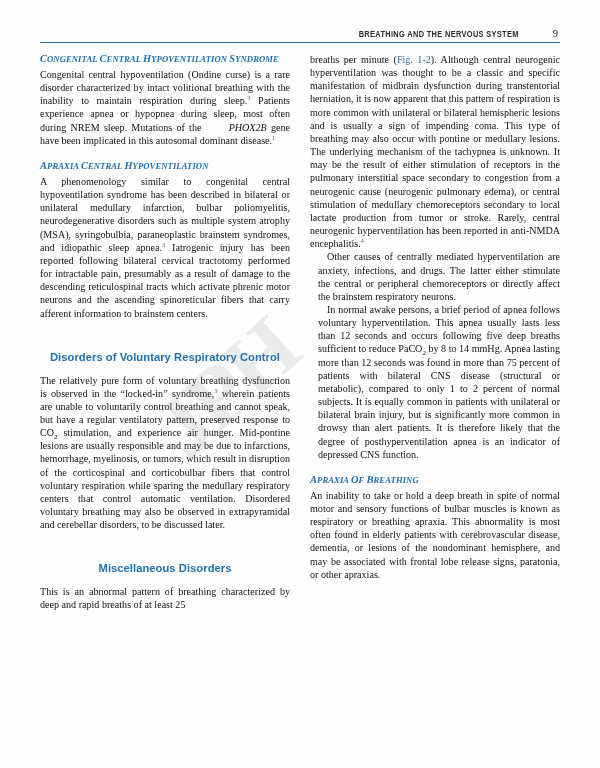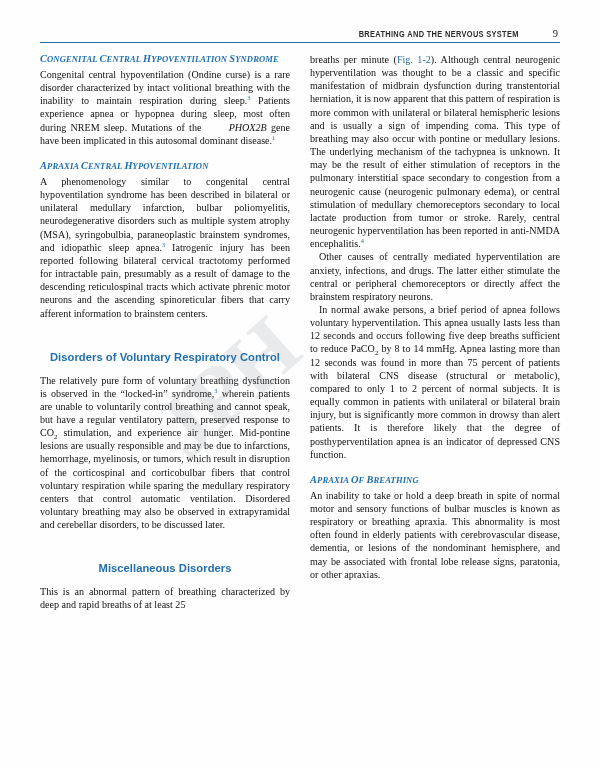--- a/index.html
+++ b/index.html
@@ -106,20 +106,21 @@
     margin: 0 0 0 0;
     font-size: 10.1px;
     line-height: 13.15px;
     text-align: justify;
     text-justify: inter-word;
     hyphens: none;
     color: #121212;
   }
   p.body + p.body {
     text-indent: 9px;
+    margin-left: 8px;
   }
   .it { font-style: italic; margin-left: 23px; }
   sup {
     font-size: 6.4px;
     vertical-align: super;
     line-height: 0;
     color: #2b6ca3;
   }
   sub {
     font-size: 7px;

